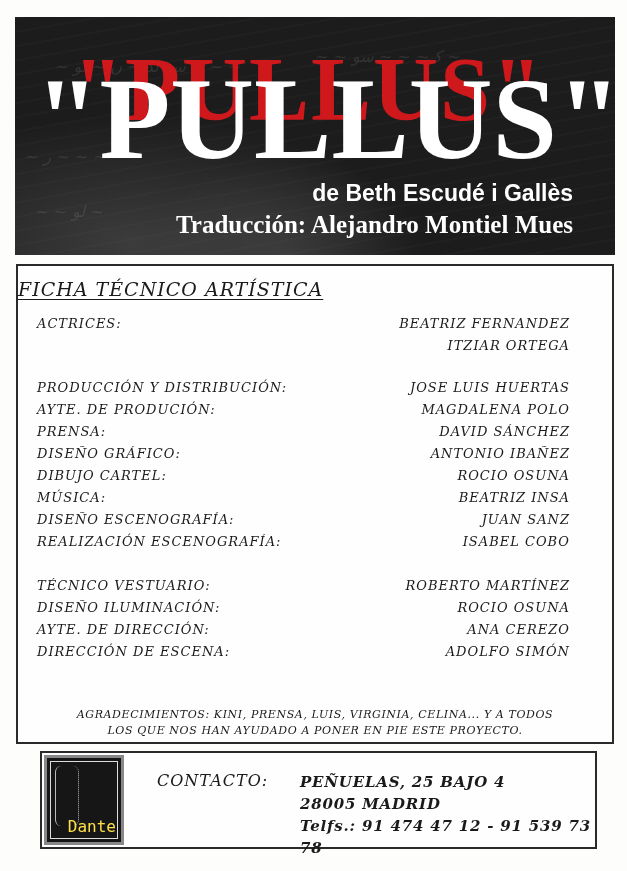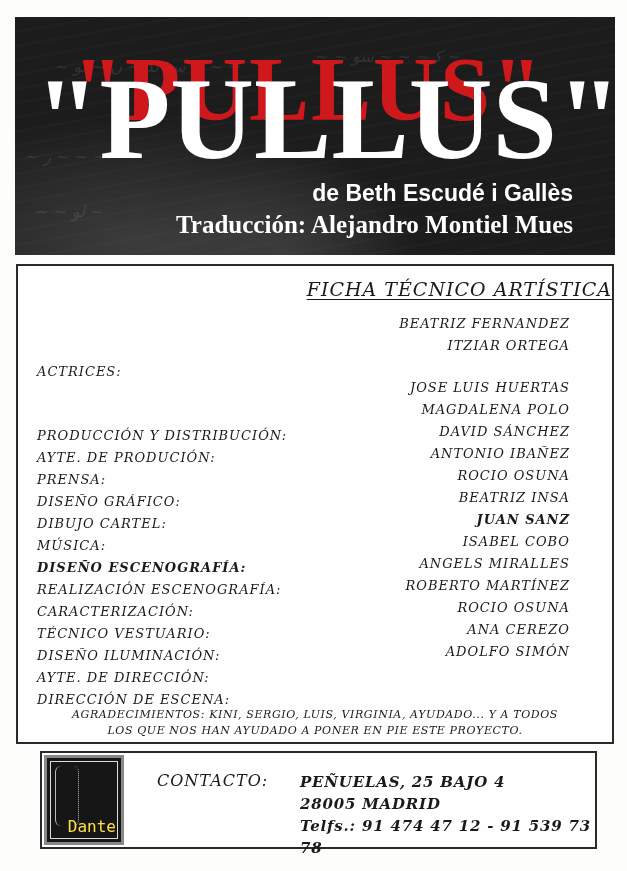--- a/index.html
+++ b/index.html
@@ -45,29 +45,29 @@
     position:absolute; right:42px; top:194px;
     font-family:Liberation Serif, serif; font-weight:bold;
     font-size:25px; color:#ffffff; white-space:nowrap; text-align:right;
   }
   
   .ficha {
     position:absolute; left:16px; top:264px; width:594px; height:476px;
     border:2px solid #2a2a2a; background:#fefefe;
   }
   .ficha-title {
-    position:absolute; left:0; right:0; top:12px; text-align:right;
+    position:absolute; left:0; right:0; top:12px; text-align:left;
     font-style:italic; font-size:19px; letter-spacing:1px;
-    text-decoration:underline; text-underline-offset:3px;margin-left:41px;
+    text-decoration:underline; text-underline-offset:3px;
   }
   .row {
     position:absolute; left:19px; right:42px; height:20px;
     font-style:italic; font-size:13px; letter-spacing:1px;
   }
-  .row .role { position:absolute; left:0; top:0; white-space:nowrap;margin-top:48px; }
+  .row .role { position:absolute; left:0; top:0; white-space:nowrap; }
   .row .name { position:absolute; right:0; top:0; white-space:nowrap; text-align:right; }
   .thanks {
     position:absolute; left:0; right:0; top:441px; text-align:center;
     font-style:italic; font-size:11px; line-height:16px; letter-spacing:.6px;
   }
   
   .footer {
     position:absolute; left:40px; top:751px; width:553px; height:94px;
     border:2px solid #2a2a2a; background:#fefefe;
   }
@@ -141,51 +141,47 @@
     <span class="name">ANTONIO IBAÑEZ</span>
   </div>
   <div class="row" style="top:202px;">
     <span class="role">DIBUJO CARTEL:</span>
     <span class="name">ROCIO OSUNA</span>
   </div>
   <div class="row" style="top:224px;">
     <span class="role">MÚSICA:</span>
     <span class="name">BEATRIZ INSA</span>
   </div>
-  <div class="row" style="top:246px;font-weight:bold;">
+  <div class="row" style="top:246px;">
     <span class="role">DISEÑO ESCENOGRAFÍA:</span>
     <span class="name">JUAN SANZ</span>
   </div>
   <div class="row" style="top:268px;">
     <span class="role">REALIZACIÓN ESCENOGRAFÍA:</span>
     <span class="name">ISABEL COBO</span>
-  </div>
-  <div class="row" style="top:290px;">
-    <span class="role">CARACTERIZACIÓN:</span>
-    <span class="name">ANGELS MIRALLES</span>
   </div>
   <div class="row" style="top:312px;">
     <span class="role">TÉCNICO VESTUARIO:</span>
     <span class="name">ROBERTO MARTÍNEZ</span>
   </div>
   <div class="row" style="top:334px;">
     <span class="role">DISEÑO ILUMINACIÓN:</span>
     <span class="name">ROCIO OSUNA</span>
   </div>
   <div class="row" style="top:356px;">
     <span class="role">AYTE. DE DIRECCIÓN:</span>
     <span class="name">ANA CEREZO</span>
   </div>
   <div class="row" style="top:378px;">
     <span class="role">DIRECCIÓN DE ESCENA:</span>
     <span class="name">ADOLFO SIMÓN</span>
   </div>
 
   <div class="thanks">
-    <div>AGRADECIMIENTOS: KINI, SERGIO, LUIS, VIRGINIA, AYUDADO... Y A TODOS</div>
+    <div>AGRADECIMIENTOS: KINI, PRENSA, LUIS, VIRGINIA, CELINA... Y A TODOS</div>
     <div>LOS QUE NOS HAN AYUDADO A PONER EN PIE ESTE PROYECTO.</div>
   </div>
 </div>
 
 <div class="footer">
   <div class="logo">
     <div class="logo-inner"></div>
     <div class="logo-mark"></div>
     <div class="logo-text">Dante</div>
   </div>

